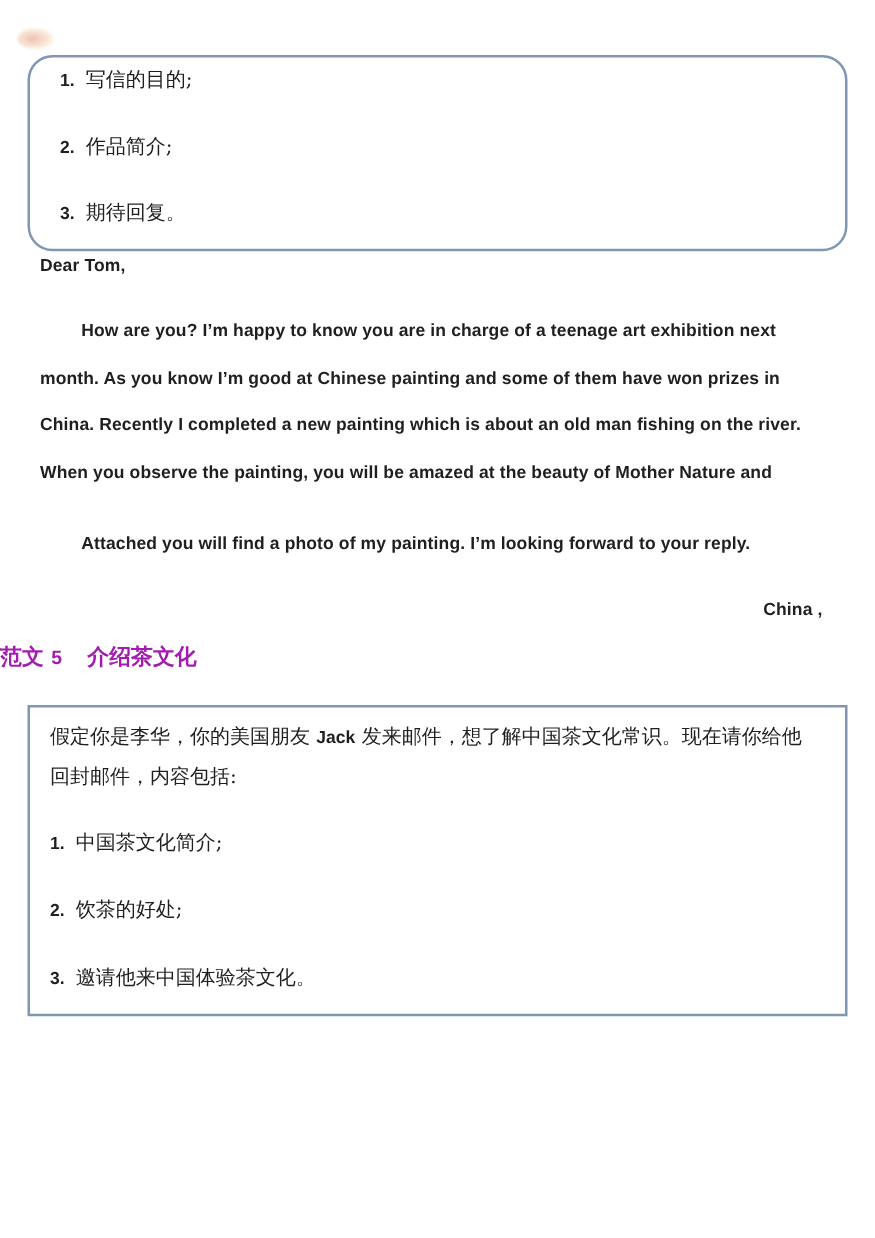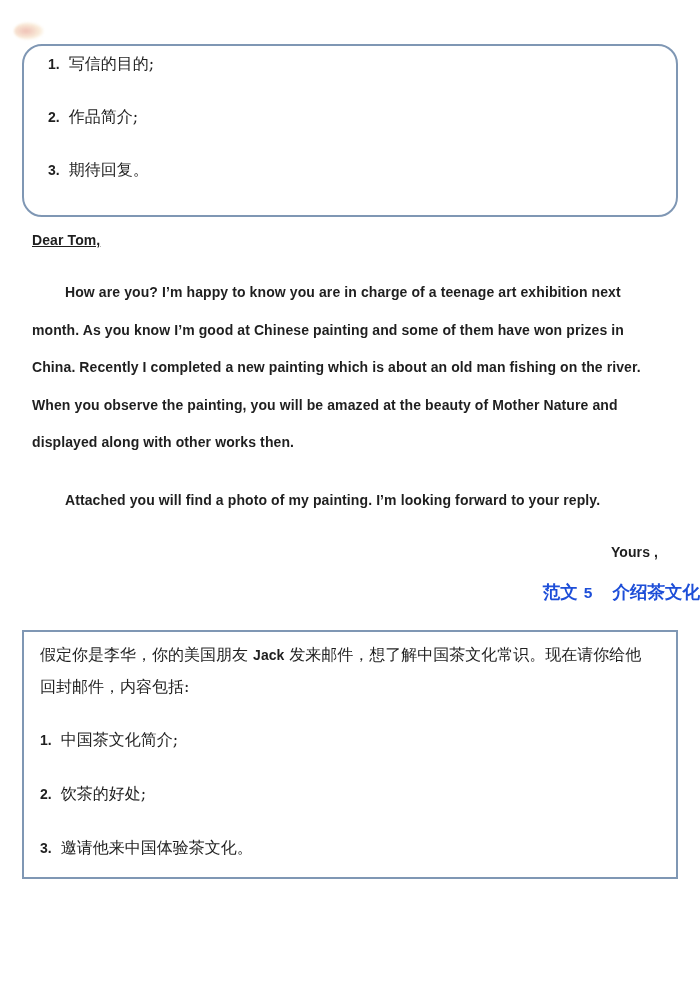--- a/index.html
+++ b/index.html
@@ -23,43 +23,43 @@
     background: #ffffff;
   }
   .box1 { padding: 9px 10px 20px 24px; border-radius: 20px; }
   .req-item {
     line-height: 17px;
     margin-bottom: 35px;
     font-size: 16px;
     font-family: "DejaVu Serif", "Liberation Serif", serif;
     white-space: nowrap;
   }
-  .req-item:last-child { margin-bottom: 16px; }
+  .req-item:last-child { margin-bottom: 0; }
   .item-num {
     font-family: "Liberation Sans", sans-serif;
     font-weight: bold; font-size: 14px;
     margin-right: 9px;
   }
   .letter { margin: 0 42px 0 32px; }
   .salutation {
-    margin-top: 15px; line-height: 17px;
-    font-size: 14px; font-weight: bold; letter-spacing: 0.1px; text-decoration: underline;
+    margin-top: 3px; line-height: 17px;
+    font-size: 14px; font-weight: bold; letter-spacing: 0.1px;
   }
   .para { margin-top: 25px; }
   .letter-line {
     line-height: 37.5px; font-size: 14px; font-weight: bold;
     white-space: nowrap; letter-spacing: 0.1px;
   }
   .indent { padding-left: 33px; }
   .para2 { margin-top: 20px; }
   .closing  { margin-top: 15px; text-align: right; }
   .signature{ margin-top: 17px; text-align: right; }
   .section-heading {
-    margin-top: 10px; line-height: 20px; text-align: right;
-    color: #1d4ed8; font-weight: bold; font-size: 17.5px;
+    margin-top: 10px; line-height: 20px; text-align: left;
+    color: #a21caf; font-weight: bold; font-size: 17.5px;
     font-family: "DejaVu Serif", "Liberation Serif", serif;
   }
   .section-heading .num { font-family: "Liberation Sans", sans-serif; font-size: 15.5px; }
   .section-heading .subject { margin-left: 14px; }
   .box2 { margin-top: 27px; padding: 7px 18px 20px 16px; overflow: hidden; }
   .intro-line {
     line-height: 32px; font-size: 16px;
     font-family: "DejaVu Serif", "Liberation Serif", serif;
     white-space: nowrap;
   }
@@ -88,28 +88,27 @@
 </div>
 
 <div class="letter">
   <div class="salutation">Dear Tom,</div>
 
   <div class="para">
     <div class="letter-line indent">How are you? I’m happy to know you are in charge of a teenage art exhibition next</div>
     <div class="letter-line">month. As you know I’m good at Chinese painting and some of them have won prizes in</div>
     <div class="letter-line">China. Recently I completed a new painting which is about an old man fishing on the river.</div>
     <div class="letter-line">When you observe the painting, you will be amazed at the beauty of Mother Nature and</div>
-    <div class="letter-line">displayed along with other works then.</div>
   </div>
 
   <div class="para2">
     <div class="letter-line indent">Attached you will find a photo of my painting. I’m looking forward to your reply.</div>
   </div>
 
-  <div class="letter-line closing">Yours ,</div>
+  <div class="letter-line closing">China ,</div>
 </div>
 
 <div class="section-heading">
   <span class="label">范文</span>
   <span class="num">5</span>
   <span class="subject">介绍茶文化</span>
 </div>
 
 <div class="req-box box2">
   <div class="intro-line">

